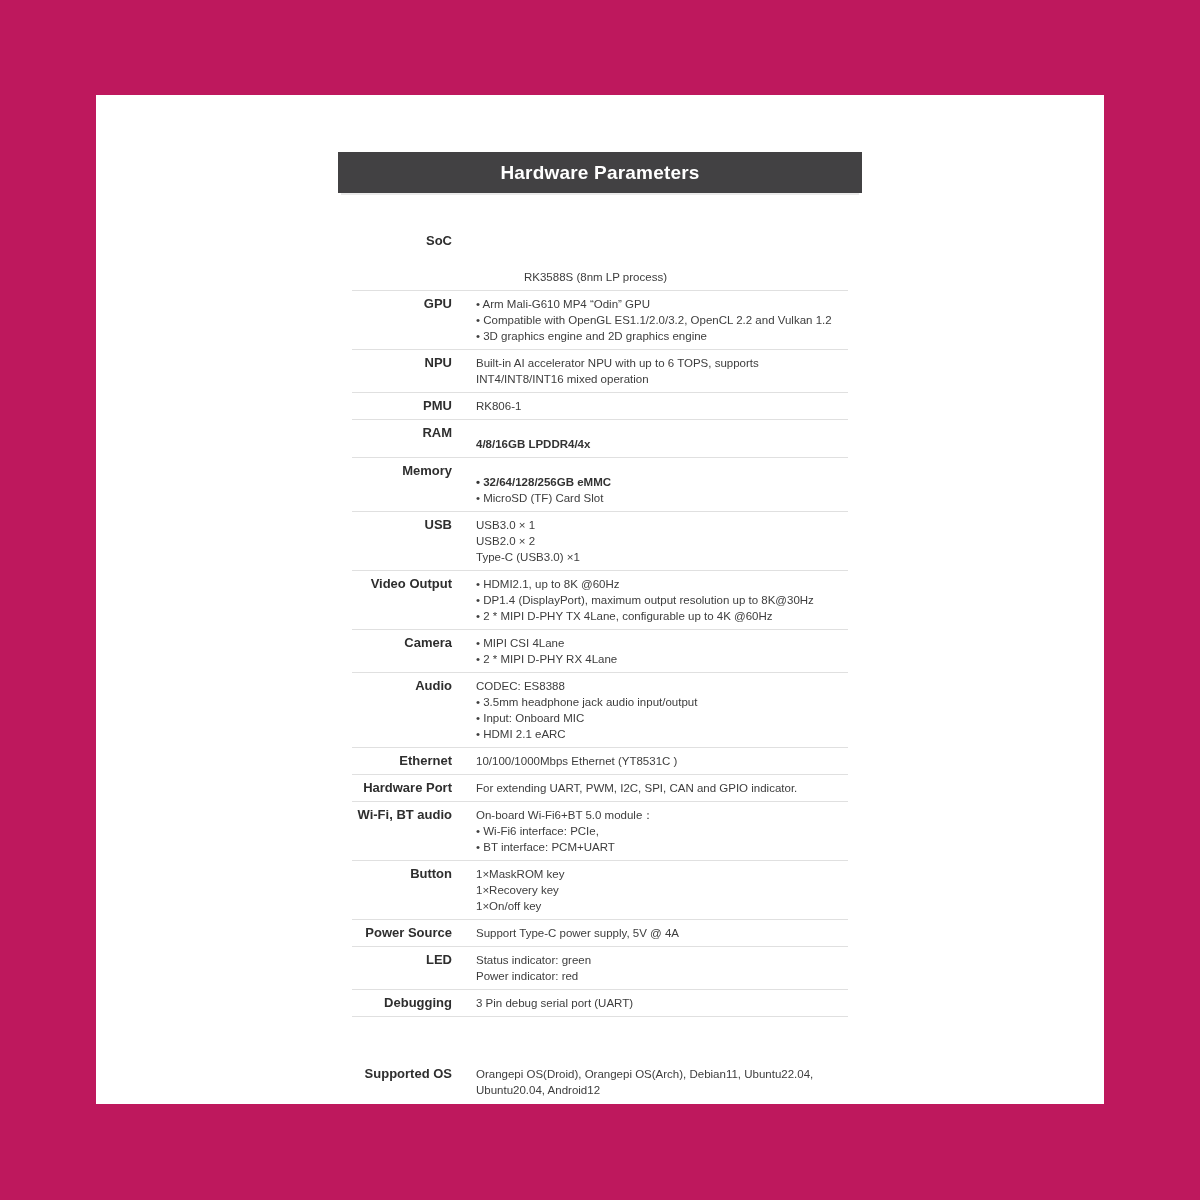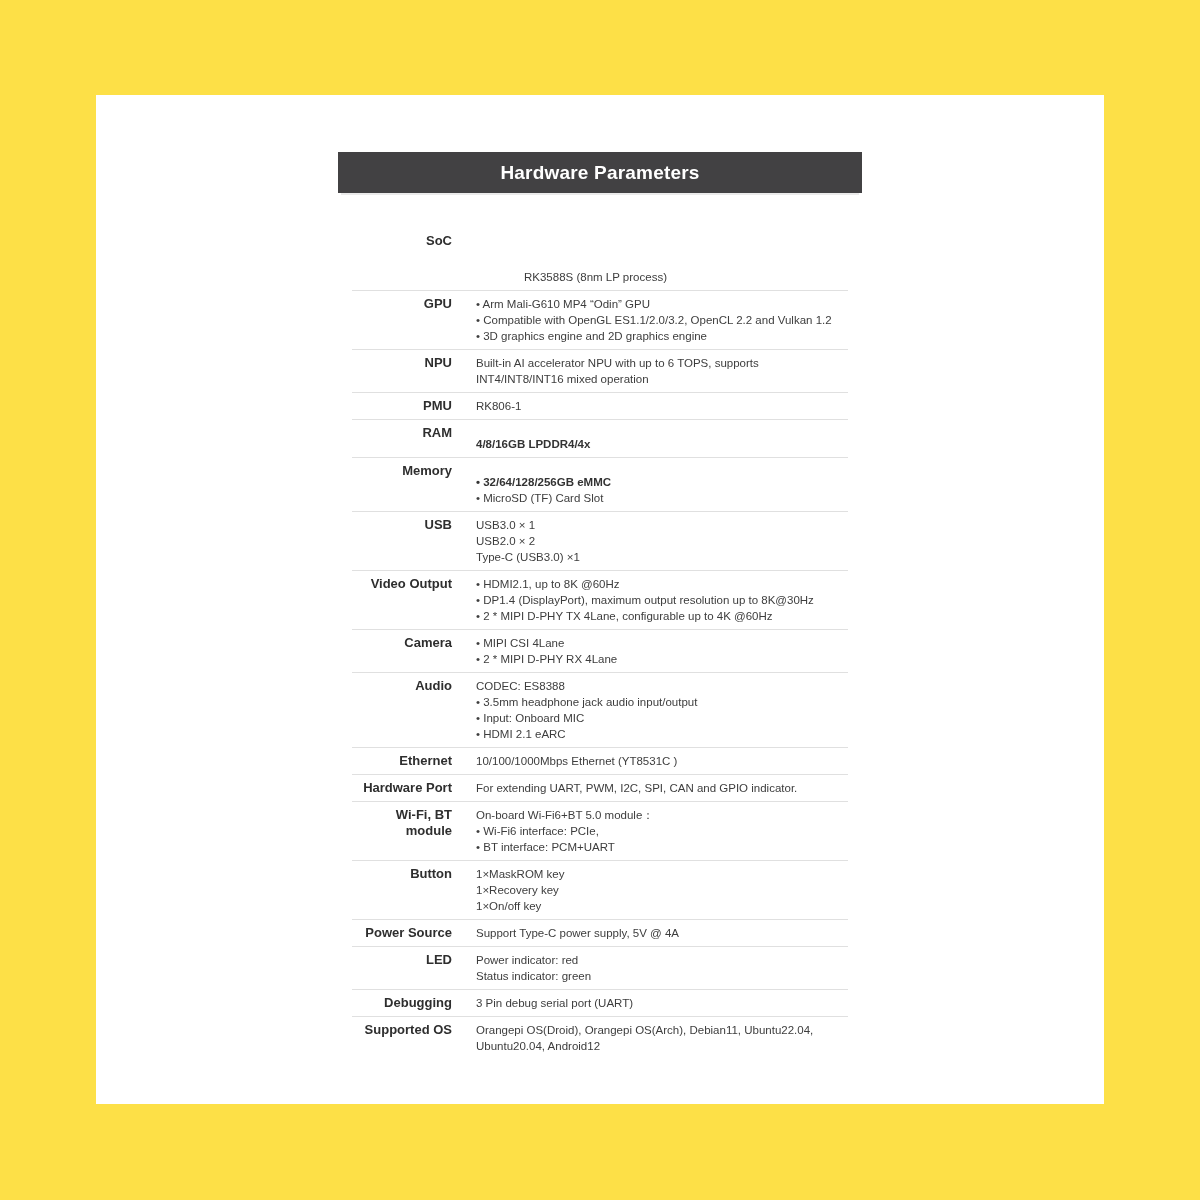--- a/index.html
+++ b/index.html
@@ -5,21 +5,21 @@
   html, body {
     margin: 0;
     padding: 0;
     background: #000000;
     font-family: "Liberation Sans", "DejaVu Sans", sans-serif;
   }
   .canvas {
     position: relative;
     width: 1200px;
     height: 1200px;
-    background: #fde047;
+    background: #be185d;
     overflow: hidden;
   }
   .sheet {
     position: absolute;
     left: 96px;
     top: 95px;
     width: 1008px;
     height: 1009px;
     background: #ffffff;
   }
@@ -46,20 +46,21 @@
     width: 496px;
   }
   .row {
     display: flex;
     align-items: flex-start;
     padding: 5px 0;
     border-bottom: 1px solid var(--divider-color, #e0e0e0);
   }
   .row:last-child {
     border-bottom: none;
+    margin-top: 44px;
   }
   .label {
     flex: none;
     width: 100px;
     text-align: right;
     font-size: 13px;
     line-height: 16px;
     font-weight: bold;
     color: #2e2e2e;
   }
@@ -174,21 +175,21 @@
             <div class="line">10/100/1000Mbps Ethernet (YT8531C )</div>
           </div>
         </div>
         <div class="row">
           <div class="label">Hardware Port</div>
           <div class="value">
             <div class="line">For extending UART, PWM, I2C, SPI, CAN and GPIO indicator.</div>
           </div>
         </div>
         <div class="row">
-          <div class="label">Wi-Fi, BT module</div>
+          <div class="label">Wi-Fi, BT audio</div>
           <div class="value">
             <div class="line">On-board Wi-Fi6+BT 5.0 module：</div>
             <div class="line">• Wi-Fi6 interface: PCIe,</div>
             <div class="line">• BT interface: PCM+UART</div>
           </div>
         </div>
         <div class="row">
           <div class="label">Button</div>
           <div class="value">
             <div class="line">1×MaskROM key</div>
@@ -198,22 +199,22 @@
         </div>
         <div class="row">
           <div class="label">Power Source</div>
           <div class="value">
             <div class="line">Support Type-C power supply, 5V @ 4A</div>
           </div>
         </div>
         <div class="row">
           <div class="label">LED</div>
           <div class="value">
+            <div class="line">Status indicator: green</div>
             <div class="line">Power indicator: red</div>
-            <div class="line">Status indicator: green</div>
           </div>
         </div>
         <div class="row">
           <div class="label">Debugging</div>
           <div class="value">
             <div class="line">3 Pin debug serial port (UART)</div>
           </div>
         </div>
         <div class="row">
           <div class="label">Supported OS</div>

